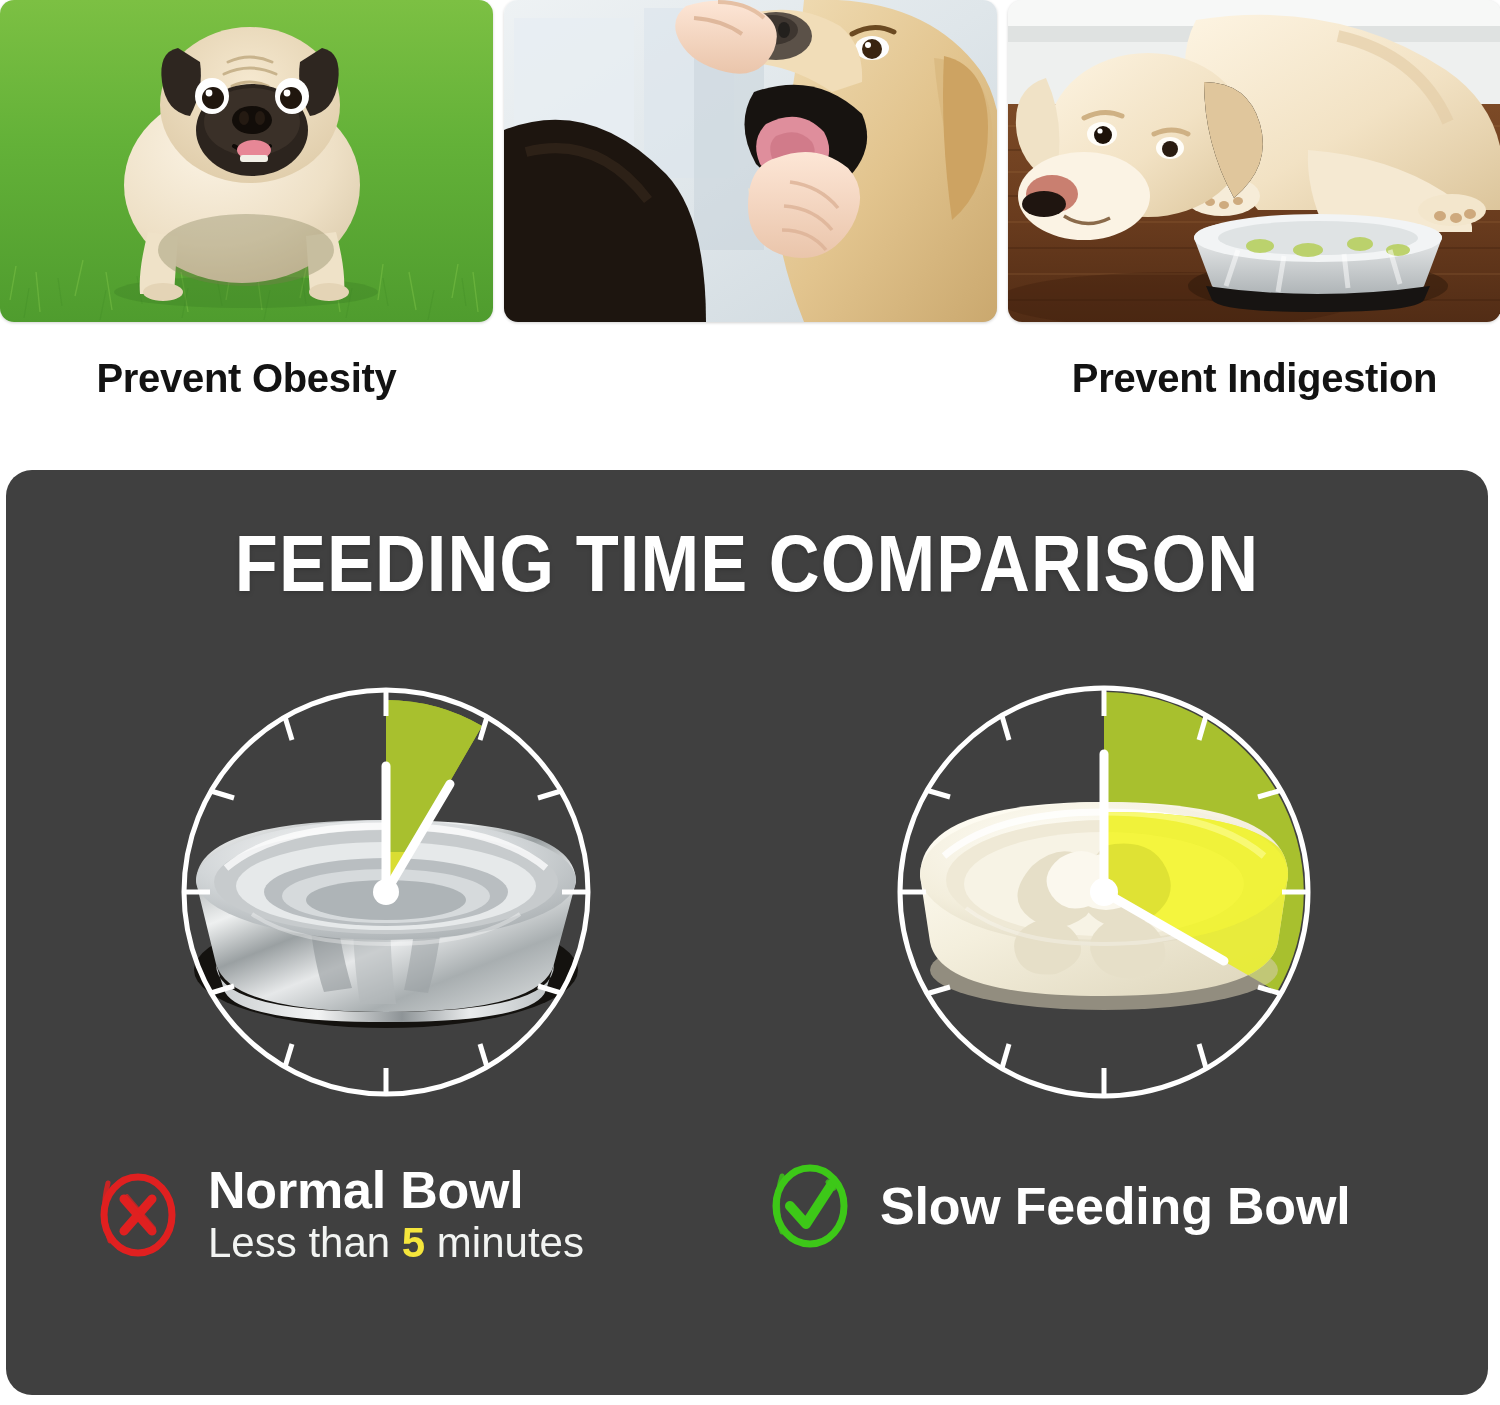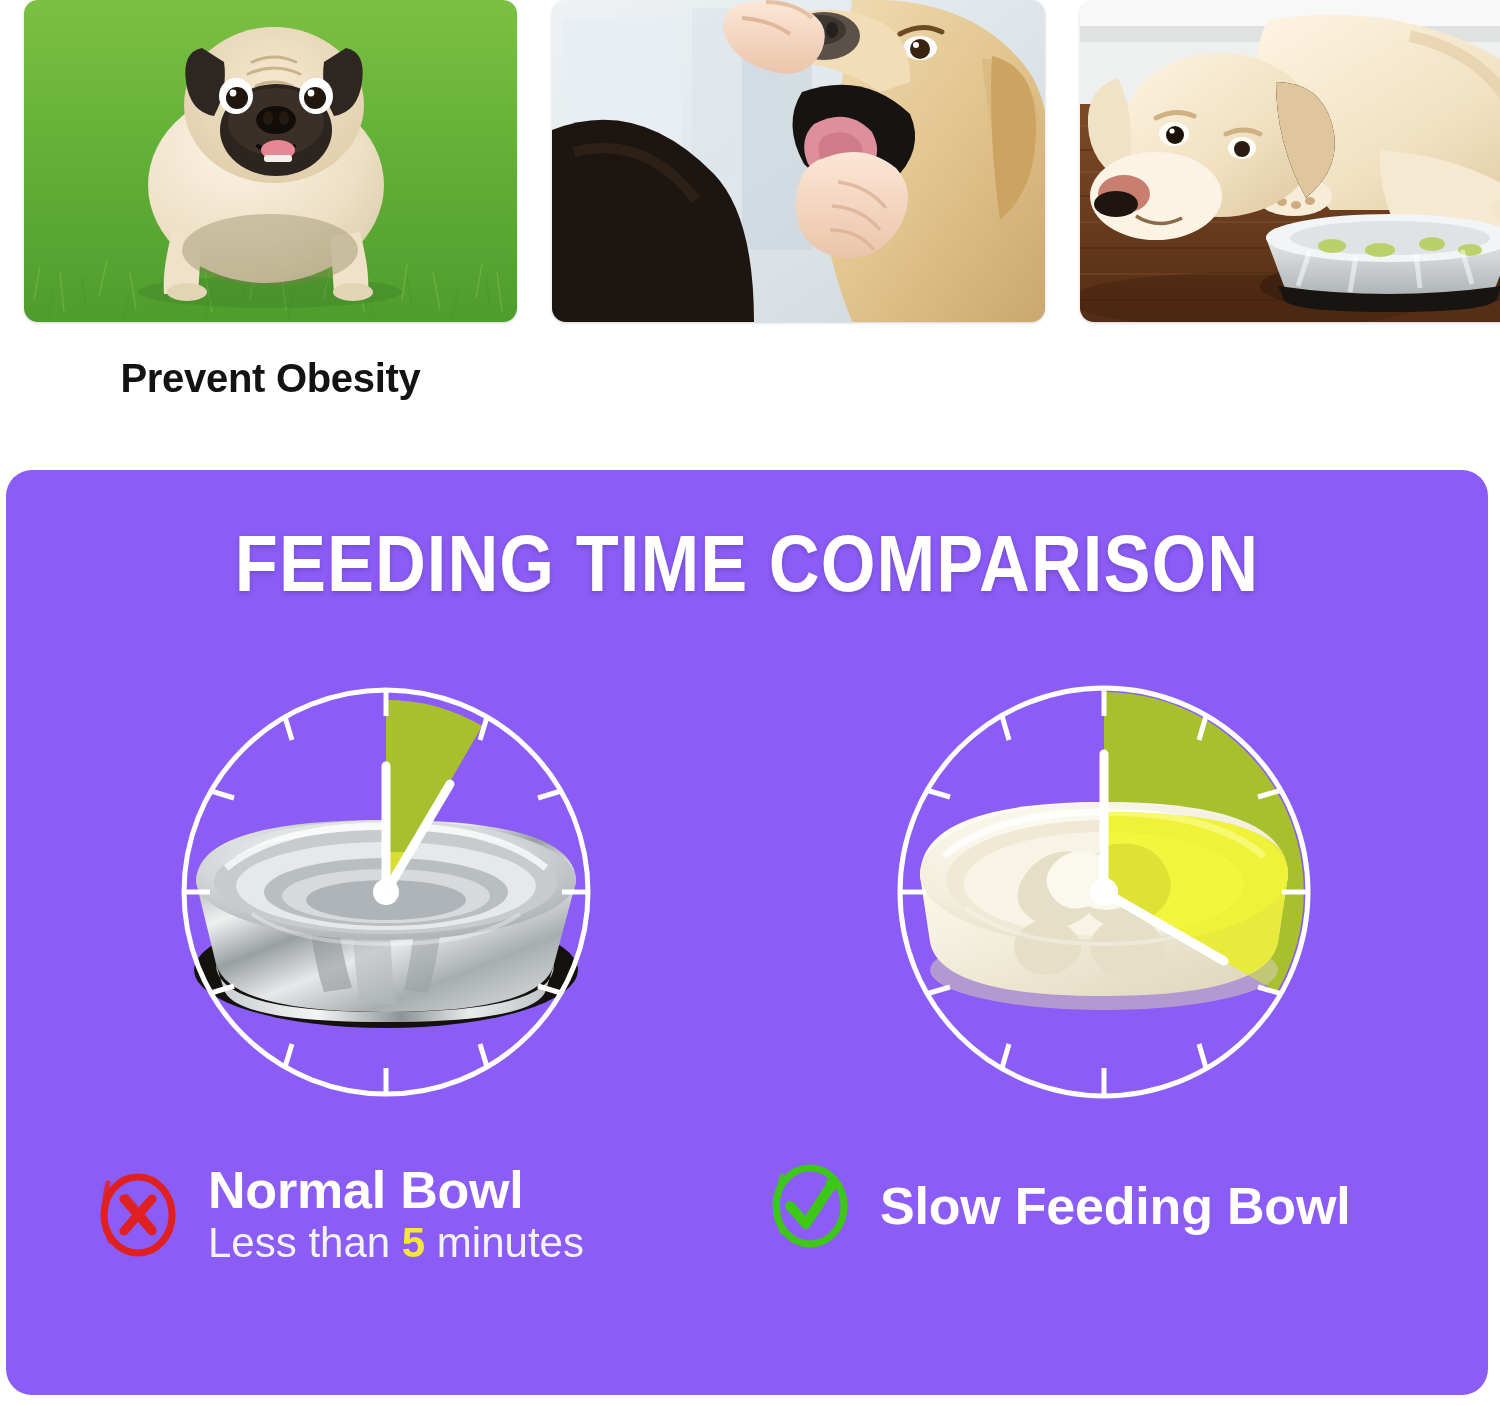--- a/index.html
+++ b/index.html
@@ -9,36 +9,36 @@
     font-family:"Liberation Sans", sans-serif;
     overflow:hidden;
   }
   .page { position:relative; width:1500px; height:1405px; background:#fff; }
 
   
   .photo-row {
     position:absolute; left:0; top:0; width:1500px; height:440px;
     display:flex; gap:11px; padding:0;
   }
-  .photo-cell { width:493px; display:flex; flex-direction:column; align-items:center;margin-left:24px; }
+  .photo-cell { width:493px; display:flex; flex-direction:column; align-items:center; }
   .photo {
     width:493px; height:322px; border-radius:14px; overflow:hidden;
     position:relative; box-shadow:0 1px 3px rgba(0,0,0,.18);
   }
   .photo svg { display:block; width:100%; height:100%; }
   .caption {
     margin-top:34px; font-size:40px; font-weight:700; color:#131313;
     letter-spacing:-.3px; font-family:"Liberation Sans", sans-serif;
     white-space:nowrap; text-align:center; width:100%;
   }
 
   
   .panel {
     position:absolute; left:6px; top:470px; width:1482px; height:925px;
-    background:#8b5cf6; border-radius:26px;
+    background:#404040; border-radius:26px;
   }
   .panel-title {
     position:absolute; top:48px; left:0; width:100%;
     text-align:center; color:#ffffff;
     font-size:80px; font-weight:700; letter-spacing:1.2px;
     font-family:"Liberation Sans Narrow","Liberation Sans", sans-serif;
     transform:scaleX(.88); transform-origin:center;
     text-shadow:0 2px 6px rgba(0,0,0,.18);
   }
 
@@ -283,20 +283,21 @@
               <ellipse cx="300" cy="250" rx="15" ry="7"></ellipse>
             <ellipse cx="352" cy="244" rx="13" ry="7"></ellipse>
               <ellipse cx="390" cy="250" rx="12" ry="6"></ellipse>
           </g>
           <path d="M198 286q110 16 224 0l-6 14q-8 12-106 12t-106-12z" fill="#171412"></path>
           <g stroke="#ffffff" stroke-width="5" opacity=".5" fill="none">
             <path d="M230 250l-12 36M276 256l-6 36M336 254l4 34M382 250l10 34"></path>
           </g>
         </svg>
       </div>
+      <div class="caption">Prevent Indigestion</div>
     </div>
   </div>
 
   <div class="panel">
 
     <div class="panel-title">FEEDING TIME COMPARISON</div>
 
     <div class="clocks">
 
       <div class="clock-wrap clock-left">

